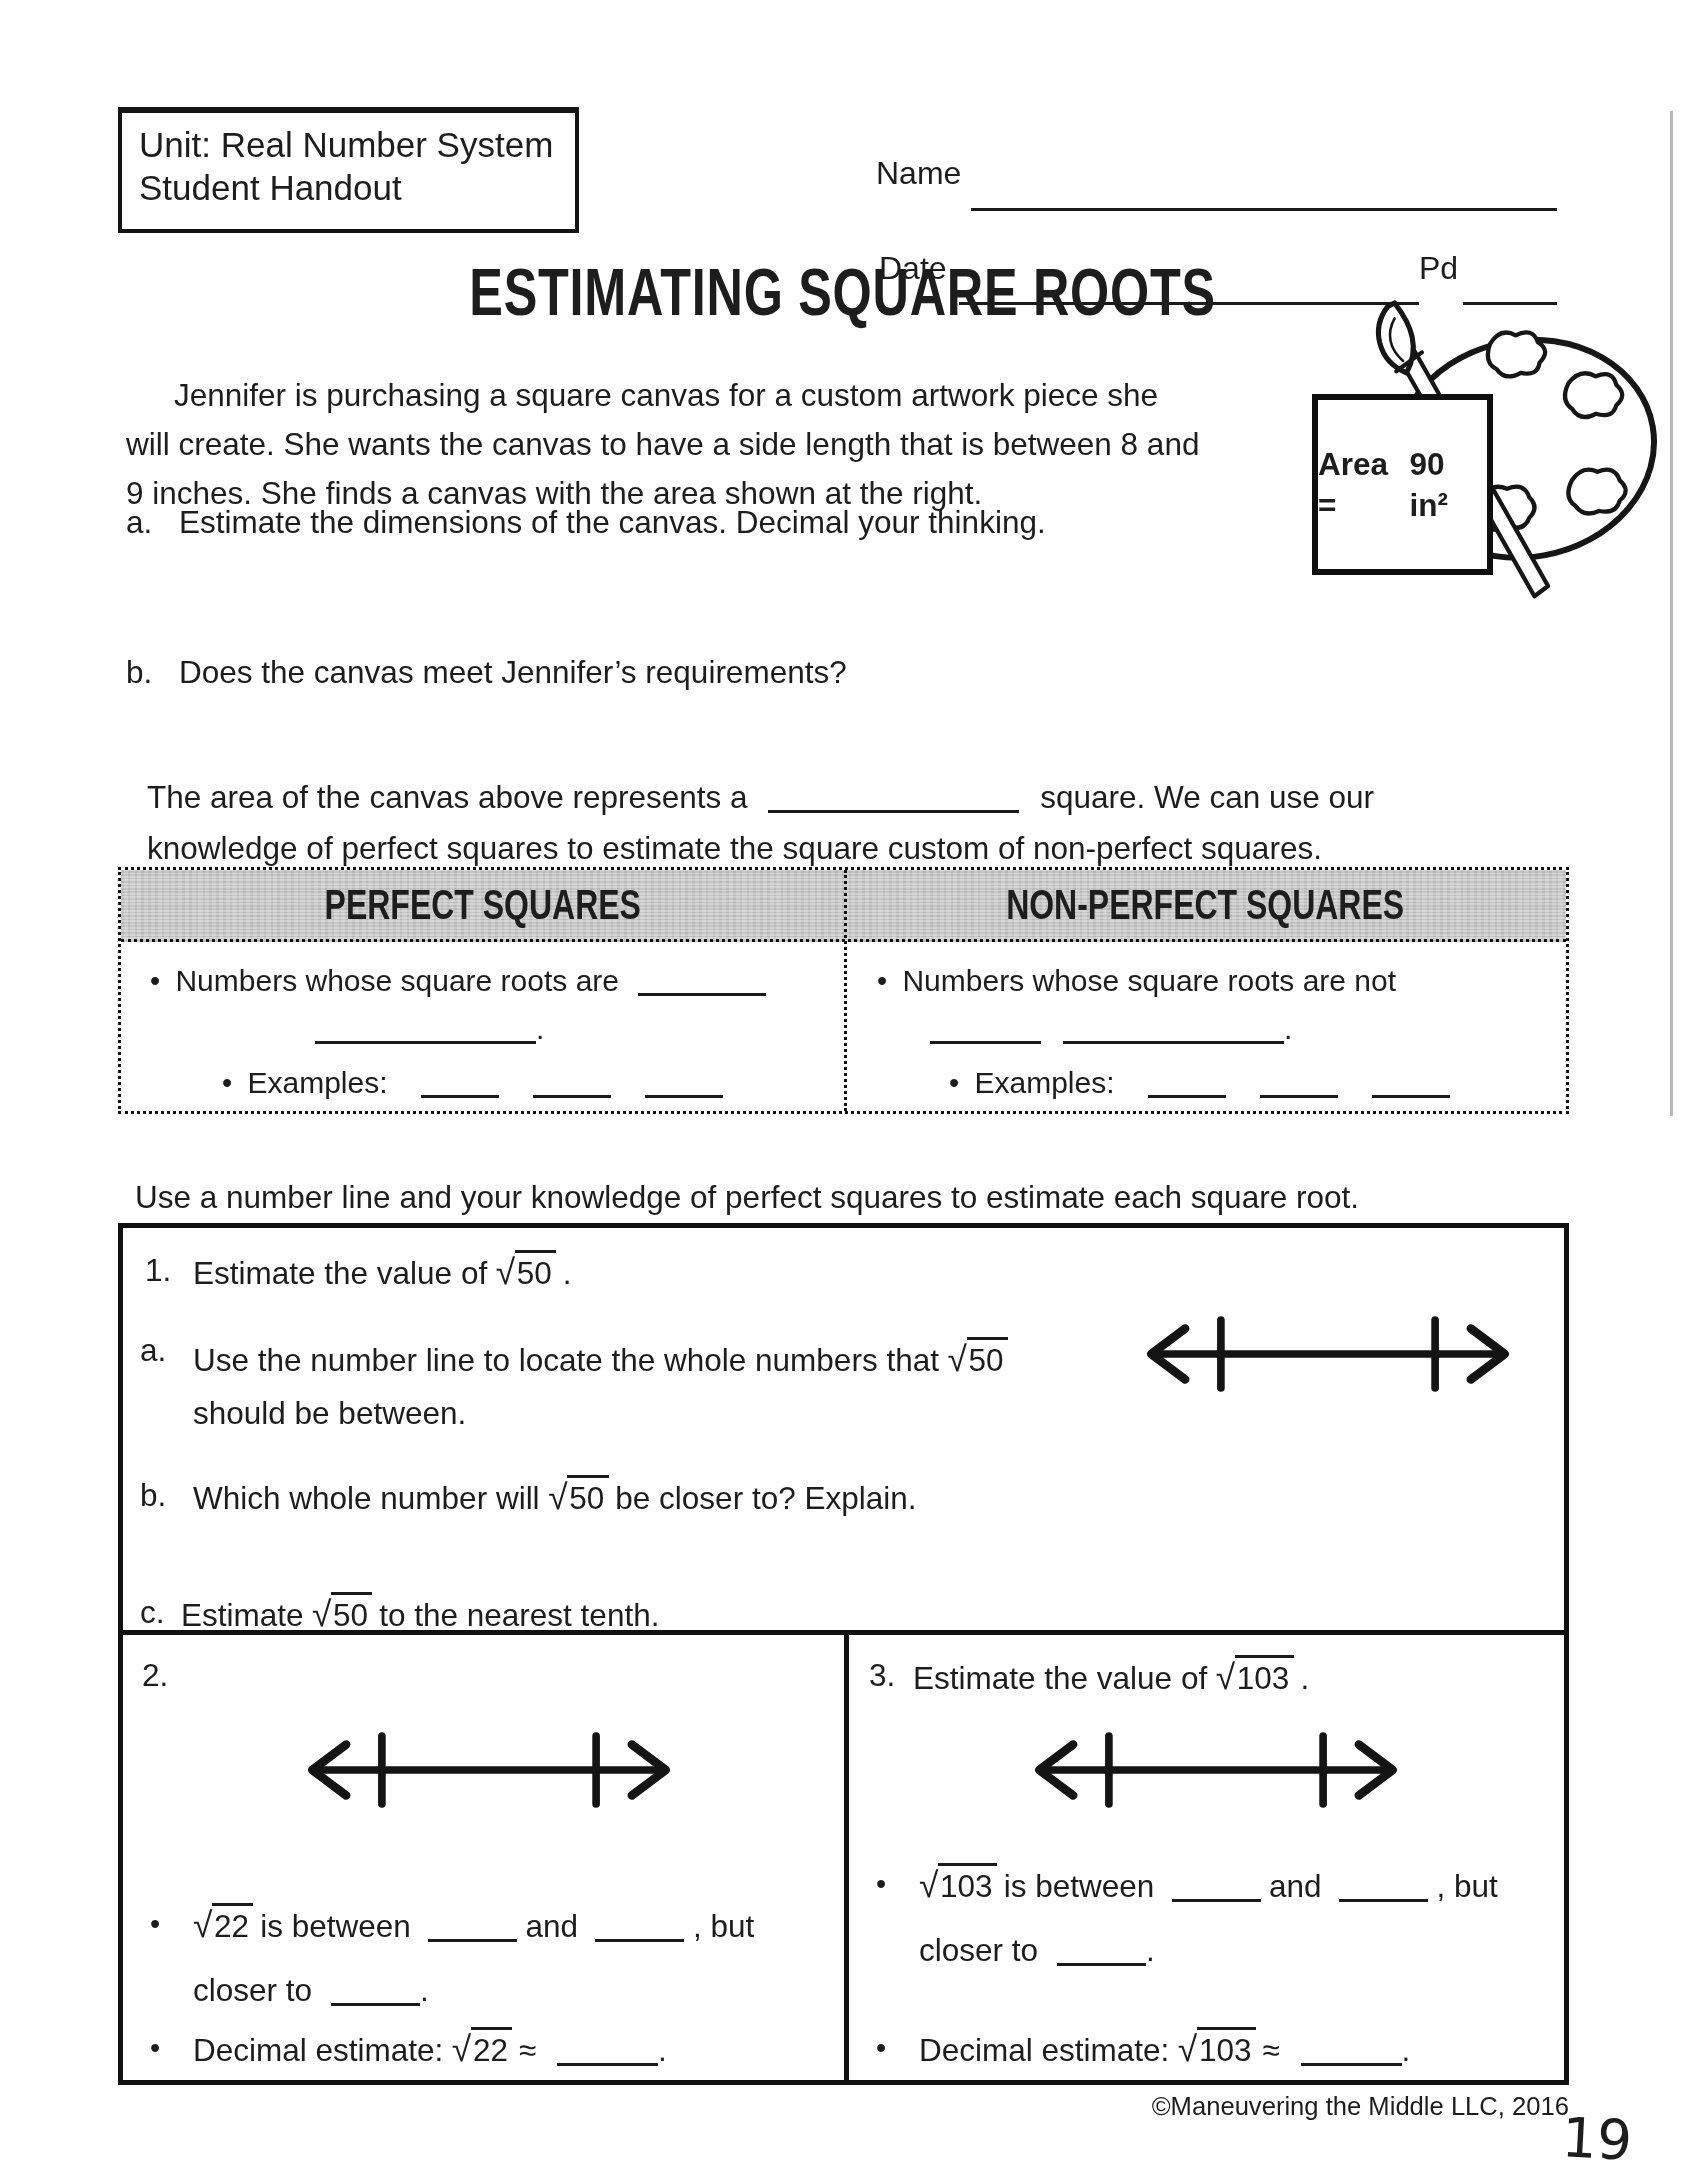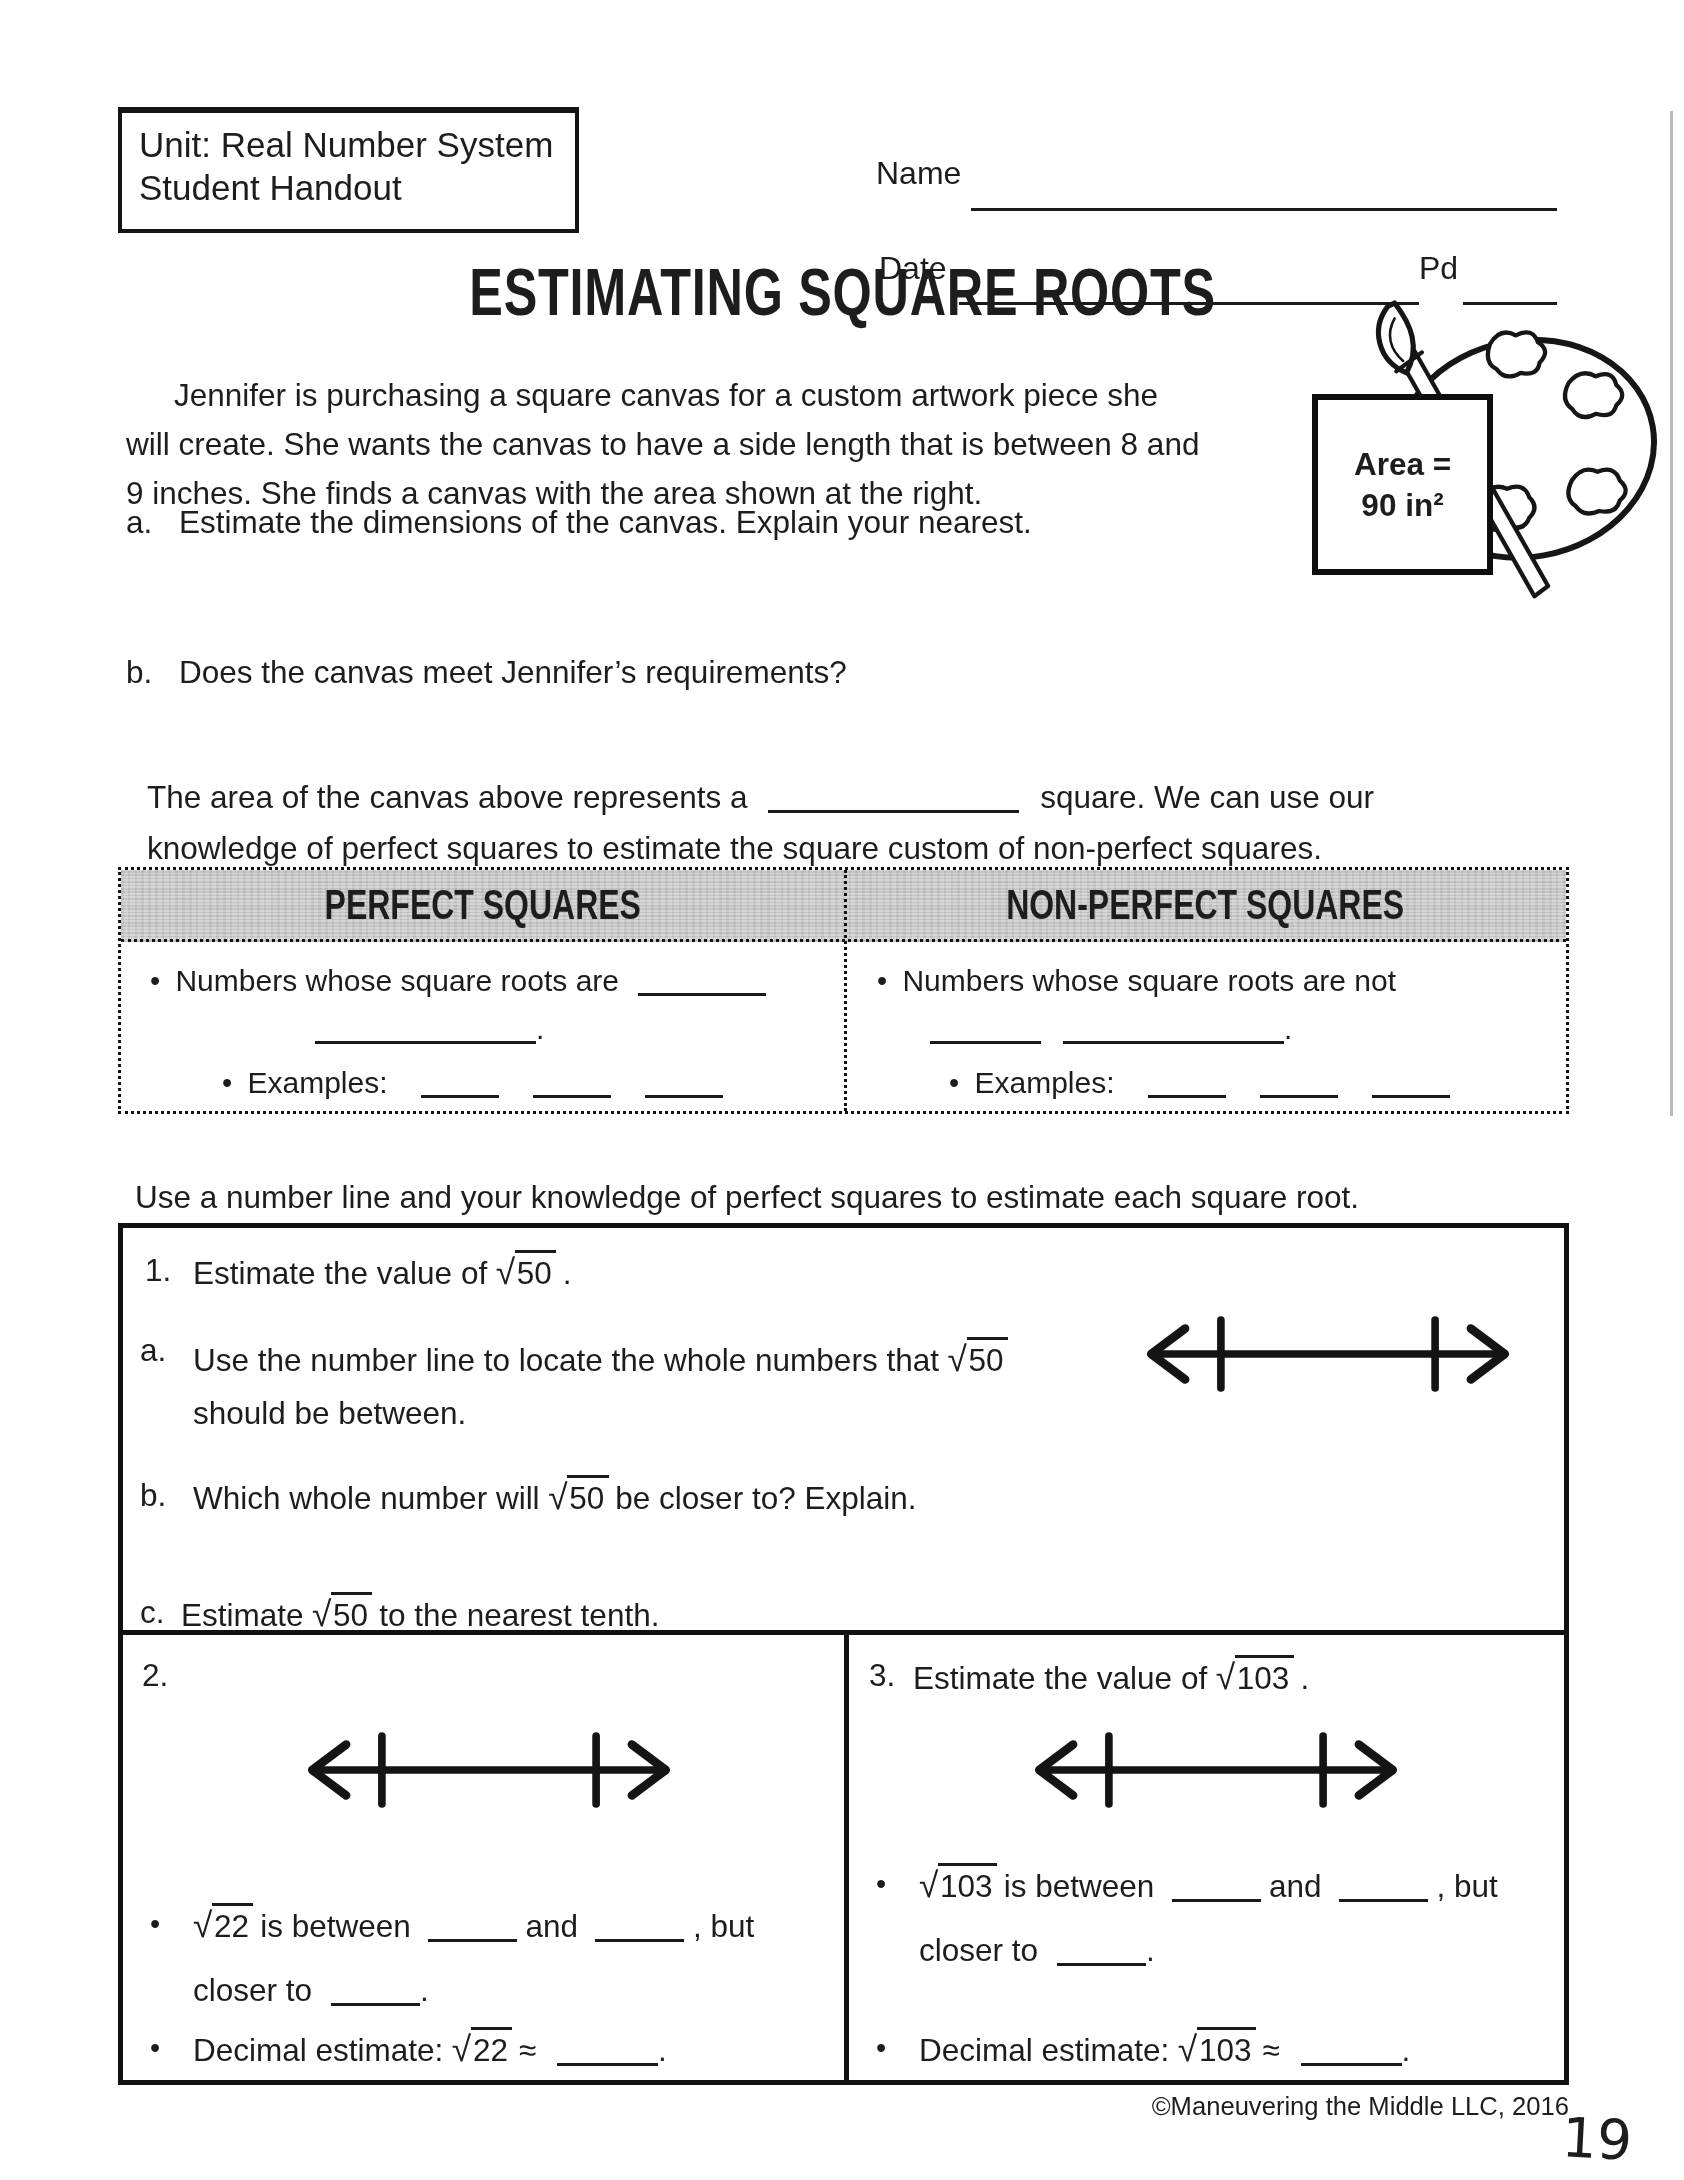--- a/index.html
+++ b/index.html
@@ -31,21 +31,21 @@
 
   
   .intro { position:absolute; left:126px; top:371px; width:1244px; font-size:31.5px; }
   .intro .ln { line-height:49px; }
   .intro .ln.first { text-indent:48px; }
 
   
   .area-box {
     position:absolute; left:1312px; top:394px; width:169px; height:169px;
     border:6.8px solid #0e0e0e; background:#fff; z-index:3;
-    display:flex; flex-direction:column; align-items:center; justify-content:center;
+    display:flex; flex-direction:row; align-items:center; justify-content:center;
     font-size:31.5px; font-weight:700; line-height:41px;
   }
   .palette-svg { position:absolute; left:1323px; top:291px; width:341px; height:324px; z-index:2; }
 
   .qrow { position:absolute; font-size:31.5px; }
   .qlab { display:inline-block; width:53px; }
 
   .blank { display:inline-block; border-bottom:3.4px solid #1a1a1a; height:25.6px; vertical-align:-5.1px; }
   .bw92 { width:78px; } .bw105 { width:89px; } .bw118 { width:101px; }
   .bw130 { width:111px; } .bw150 { width:128px; } .bw260 { width:221px; }
@@ -153,21 +153,21 @@
     </g>
   </svg>
 
   <div class="area-box">
     <div>Area =</div>
     <div>90 in²</div>
   </div>
 
   <div class="qrow subq" style="left:126px; top:504px;">
     <span class="qlab">a.</span>
-    <span>Estimate the dimensions of the canvas. Explain your nearest.</span>
+    <span>Estimate the dimensions of the canvas. Decimal your thinking.</span>
   </div>
 
   <div class="qrow subq" style="left:126px; top:654px;">
     <span class="qlab">b.</span>
     <span>Does the canvas meet Jennifer’s requirements?</span>
   </div>
 
   <div class="bridge">
     <div class="ln">
       <span>The area of the canvas above represents a</span>

